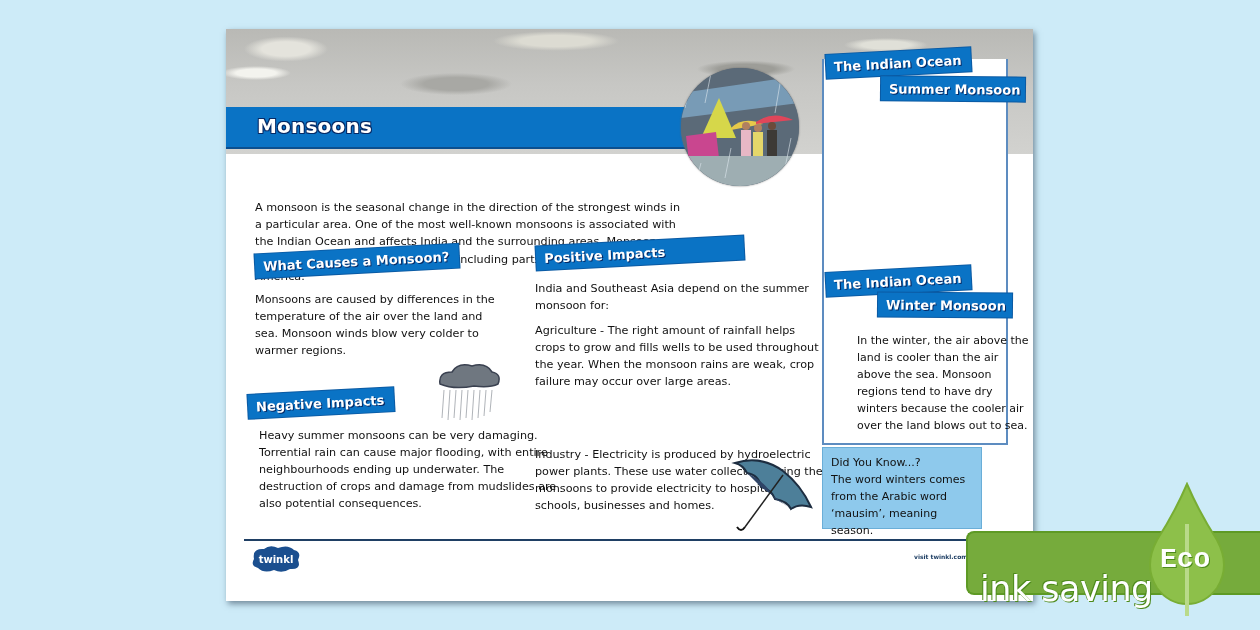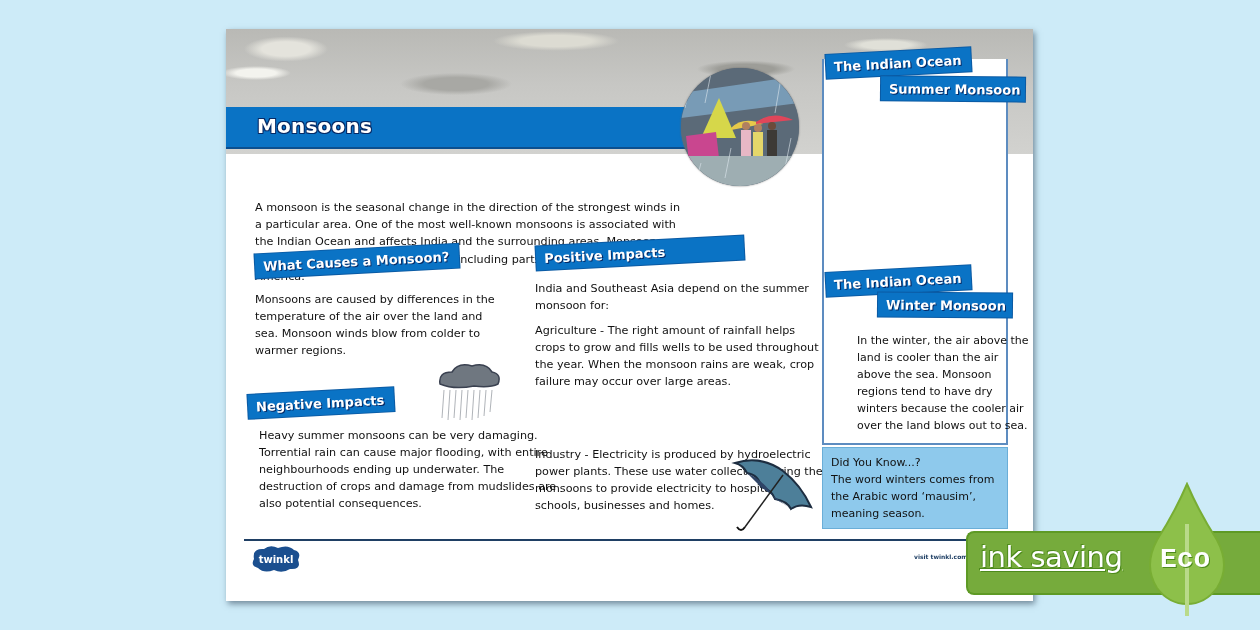--- a/index.html
+++ b/index.html
@@ -65,21 +65,21 @@
     border: 2px solid #5d8cc0; border-top: none;
     box-sizing: border-box;
   }
   .side-top-fade {
     position: absolute; left: 596px; top: 30px; width: 186px; height: 95px;
     background: linear-gradient(180deg, rgba(255,255,255,0.2), rgba(240,240,238,0.95));
     border-left: 2px solid #5d8cc0; border-right: 2px solid #5d8cc0;
     box-sizing: border-box;
   }
   .did-you-know {
-    position: absolute; left: 596px; top: 418px; width: 186px; height: 82px;
+    position: absolute; left: 596px; top: 418px; width: 160px; height: 82px;
     background: #8ec9ec;
     border: 1px solid #6aaed8;
     box-sizing: border-box;
     padding: 6px 8px;
     font-size: 11px; line-height: 17px; color: #111;
   }
   .footer-line {
     position: absolute; left: 18px; top: 510px; width: 770px; height: 2px;
     background: #1f3f64;
   }
@@ -92,25 +92,24 @@
   }
   .eco-bar {
     position: absolute; left: 966px; top: 531px; width: 294px; height: 64px;
     background: #76ab3c;
     border: 2px solid #5e9a25;
     border-right: none;
     border-radius: 8px 0 0 8px;
     box-sizing: border-box;
   }
   .eco-text {
-    position: absolute; left: 980px; top: 540px;
+    position: absolute; left: 980px; top: 569px;
     font-family: "DejaVu Sans", sans-serif;
-    font-size: 29px; color: #fff; letter-spacing: -0.5px;
+    font-size: 35px; color: #fff; letter-spacing: -0.5px;
     text-shadow: 1px 1px 0 #4d8a1c, -1px -1px 0 #4d8a1c;
-    text-decoration: underline;
   }
   .eco-drop {
     position: absolute; left: 1147px; top: 482px; width: 80px; height: 136px;
   }
   .eco-label {
     position: absolute; left: 1160px; top: 544px;
     font-family: Liberation Mono, monospace; font-weight: bold;
     font-size: 28px; color: #fff;
     text-shadow: 1px 1px 0 #4d8a1c;
   }
@@ -145,21 +144,21 @@
           <line x1="50" y1="80" x2="44" y2="110"></line>
         <line x1="110" y1="70" x2="104" y2="100"></line>
           <line x1="20" y1="95" x2="14" y2="118"></line>
       </g>
     </svg>
   </div>
 
   <div class="intro">A monsoon is the seasonal change in the direction of the strongest winds in a particular area. One of the most well-known monsoons is associated with the Indian Ocean and affects India and the surrounding areas. Monsoon conditions occur in other areas too, including parts of Australia, Africa and America.</div>
 
   <div class="tag" style="left:29px; top:220px; transform: rotate(-3deg);">What Causes a Monsoon?</div>
-  <div class="body-text" style="left:29px; top:262px; width:240px;">Monsoons are caused by differences in the temperature of the air over the land and sea. Monsoon winds blow from colder to warmer regions.</div>
+  <div class="body-text" style="left:29px; top:262px; width:240px;">Monsoons are caused by differences in the temperature of the air over the land and sea. Monsoon winds blow very colder to warmer regions.</div>
 
   <svg style="position:absolute; left:208px; top:333px;" width="70" height="60" viewBox="0 0 70 60">
     <path d="M6 22 Q4 10 18 10 Q24 0 38 4 Q52 0 58 10 Q68 12 64 22 Q56 26 40 24 Q20 28 6 22 Z" fill="#6f7780" stroke="#3a4150" stroke-width="1.5"></path>
     <g stroke="#9aa0a6" stroke-width="0.8">
       <line x1="10" y1="28" x2="8" y2="56"></line>
         <line x1="16" y1="28" x2="14" y2="58"></line>
         <line x1="22" y1="28" x2="20" y2="56"></line>
       <line x1="28" y1="28" x2="26" y2="58"></line>
         <line x1="34" y1="28" x2="32" y2="56"></line>
         <line x1="40" y1="28" x2="38" y2="58"></line>

